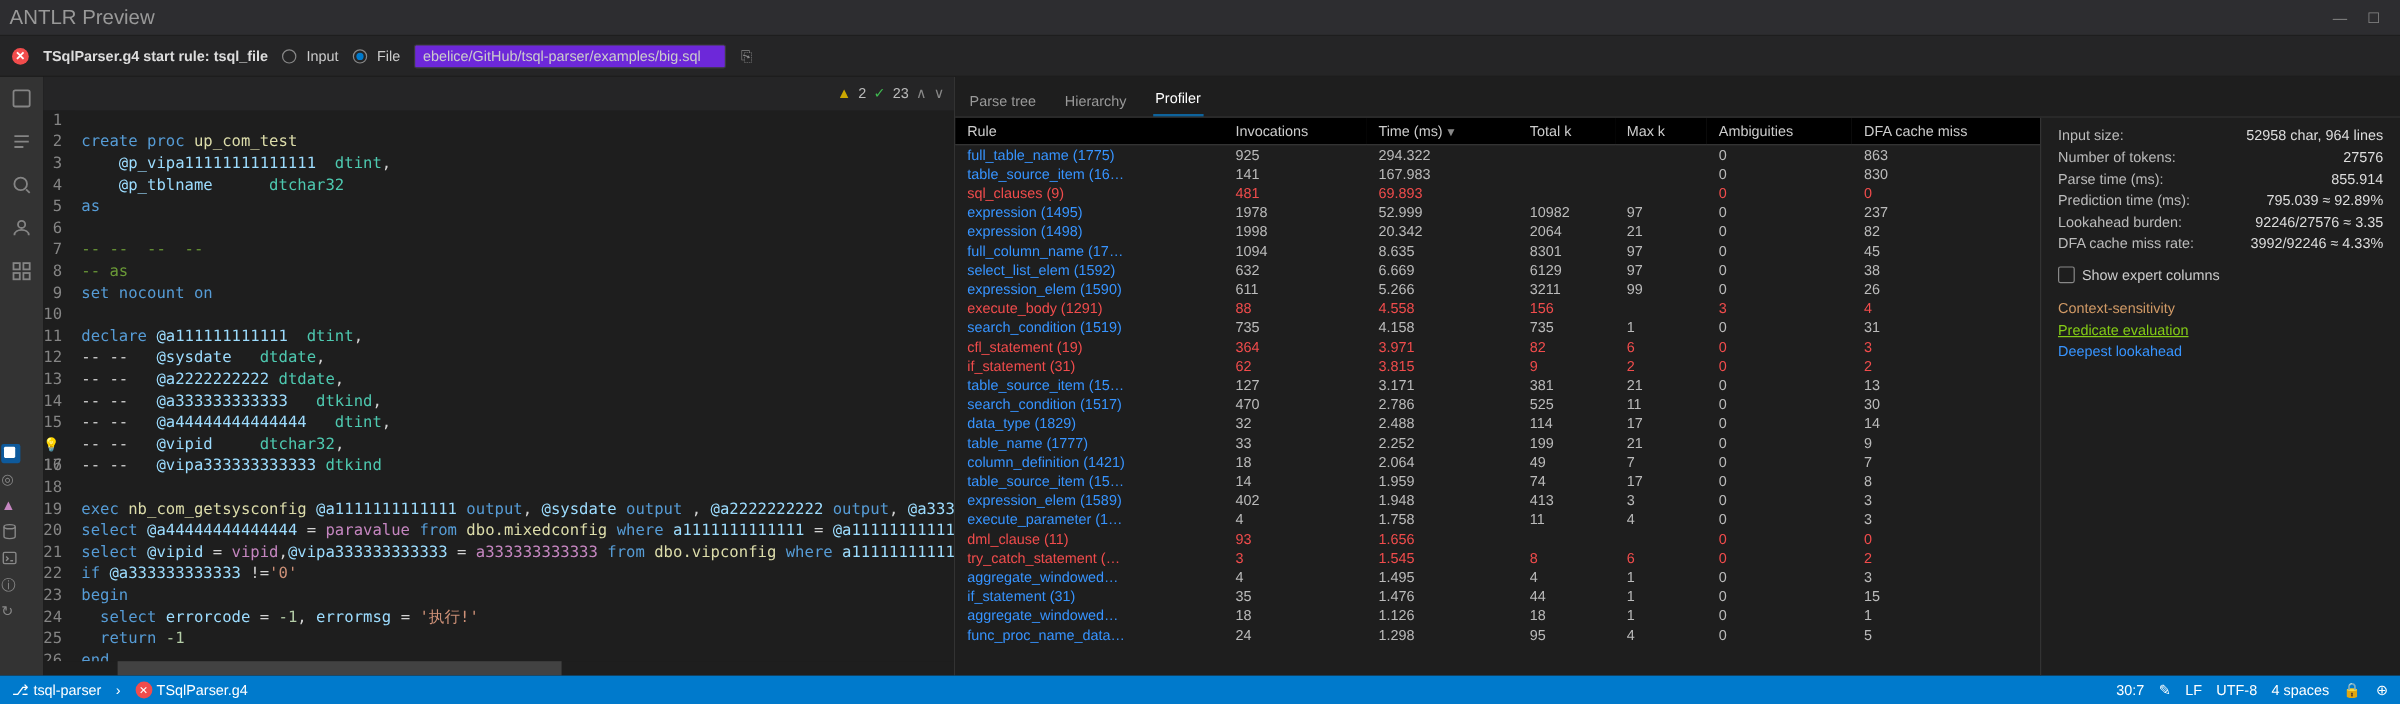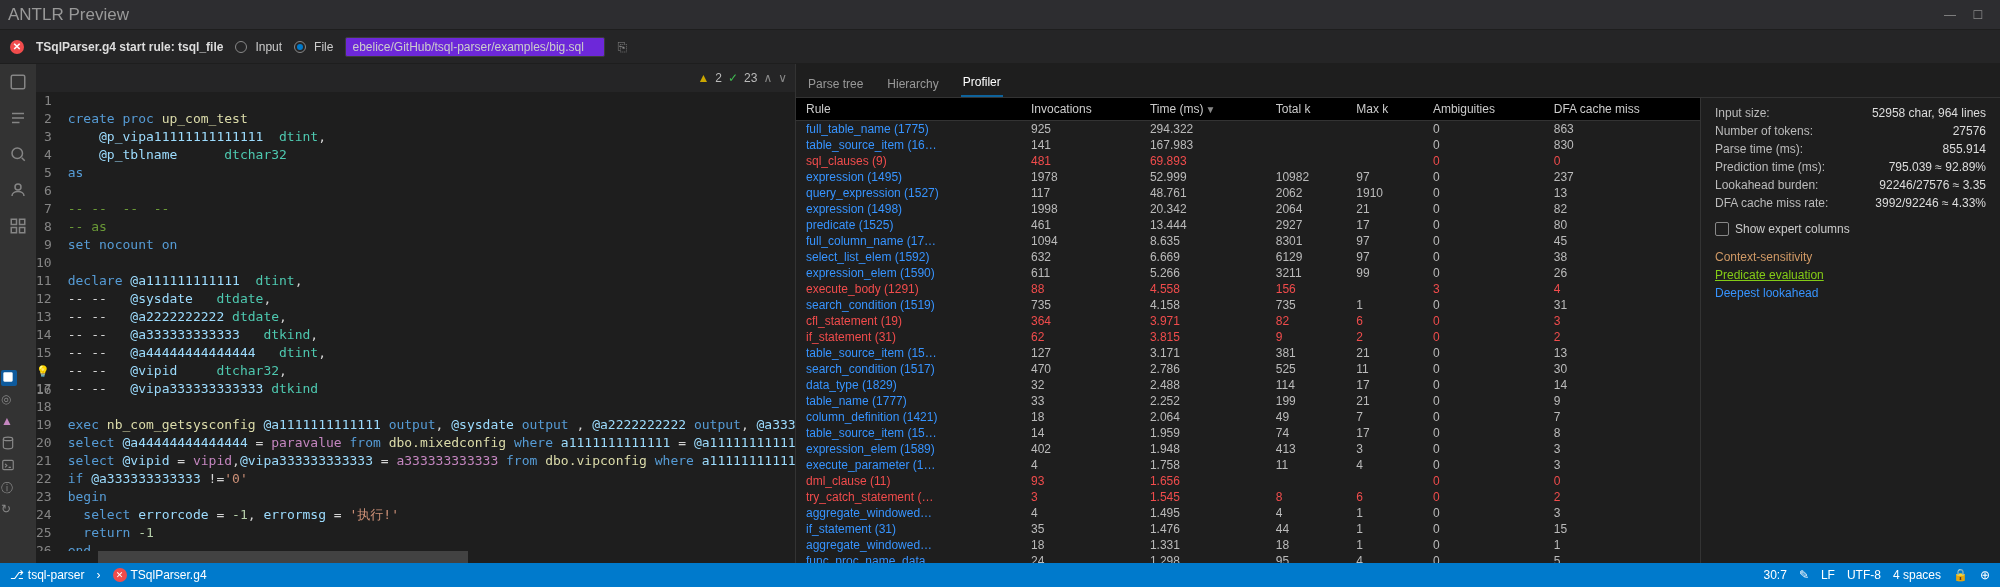--- a/index.html
+++ b/index.html
@@ -441,45 +441,27 @@
               <tr>
                 <td class="rule-link">expression (1495)</td>
                 <td>1978</td>
                 <td>52.999</td>
                 <td>10982</td>
                 <td>97</td>
                 <td>0</td>
                 <td>237</td>
               </tr>
               <tr>
-                <td class="rule-link">query_expression (1527)</td>
-                <td>117</td>
-                <td>48.761</td>
-                <td>2062</td>
-                <td>1910</td>
-                <td>0</td>
-                <td>13</td>
-              </tr>
-              <tr>
                 <td class="rule-link">expression (1498)</td>
                 <td>1998</td>
                 <td>20.342</td>
                 <td>2064</td>
                 <td>21</td>
                 <td>0</td>
                 <td>82</td>
-              </tr>
-              <tr>
-                <td class="rule-link">predicate (1525)</td>
-                <td>461</td>
-                <td>13.444</td>
-                <td>2927</td>
-                <td>17</td>
-                <td>0</td>
-                <td>80</td>
               </tr>
               <tr>
                 <td class="rule-link">full_column_name (17…</td>
                 <td>1094</td>
                 <td>8.635</td>
                 <td>8301</td>
                 <td>97</td>
                 <td>0</td>
                 <td>45</td>
               </tr>
@@ -641,21 +623,21 @@
                 <td>35</td>
                 <td>1.476</td>
                 <td>44</td>
                 <td>1</td>
                 <td>0</td>
                 <td>15</td>
               </tr>
               <tr>
                 <td class="rule-link">aggregate_windowed…</td>
                 <td>18</td>
-                <td>1.331</td>
+                <td>1.126</td>
                 <td>18</td>
                 <td>1</td>
                 <td>0</td>
                 <td>1</td>
               </tr>
               <tr>
                 <td class="rule-link">func_proc_name_data…</td>
                 <td>24</td>
                 <td>1.298</td>
                 <td>95</td>

